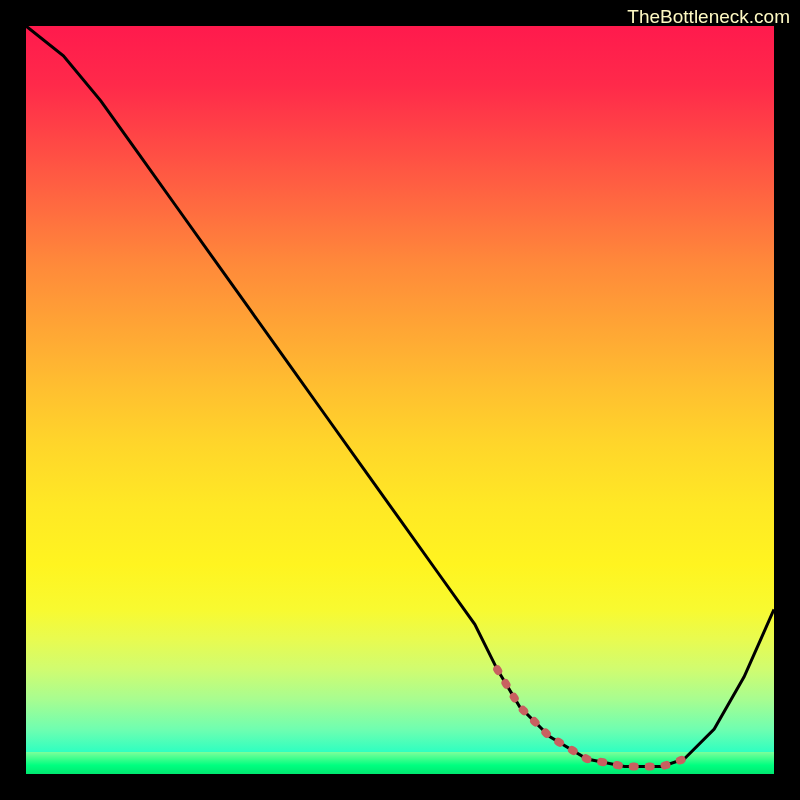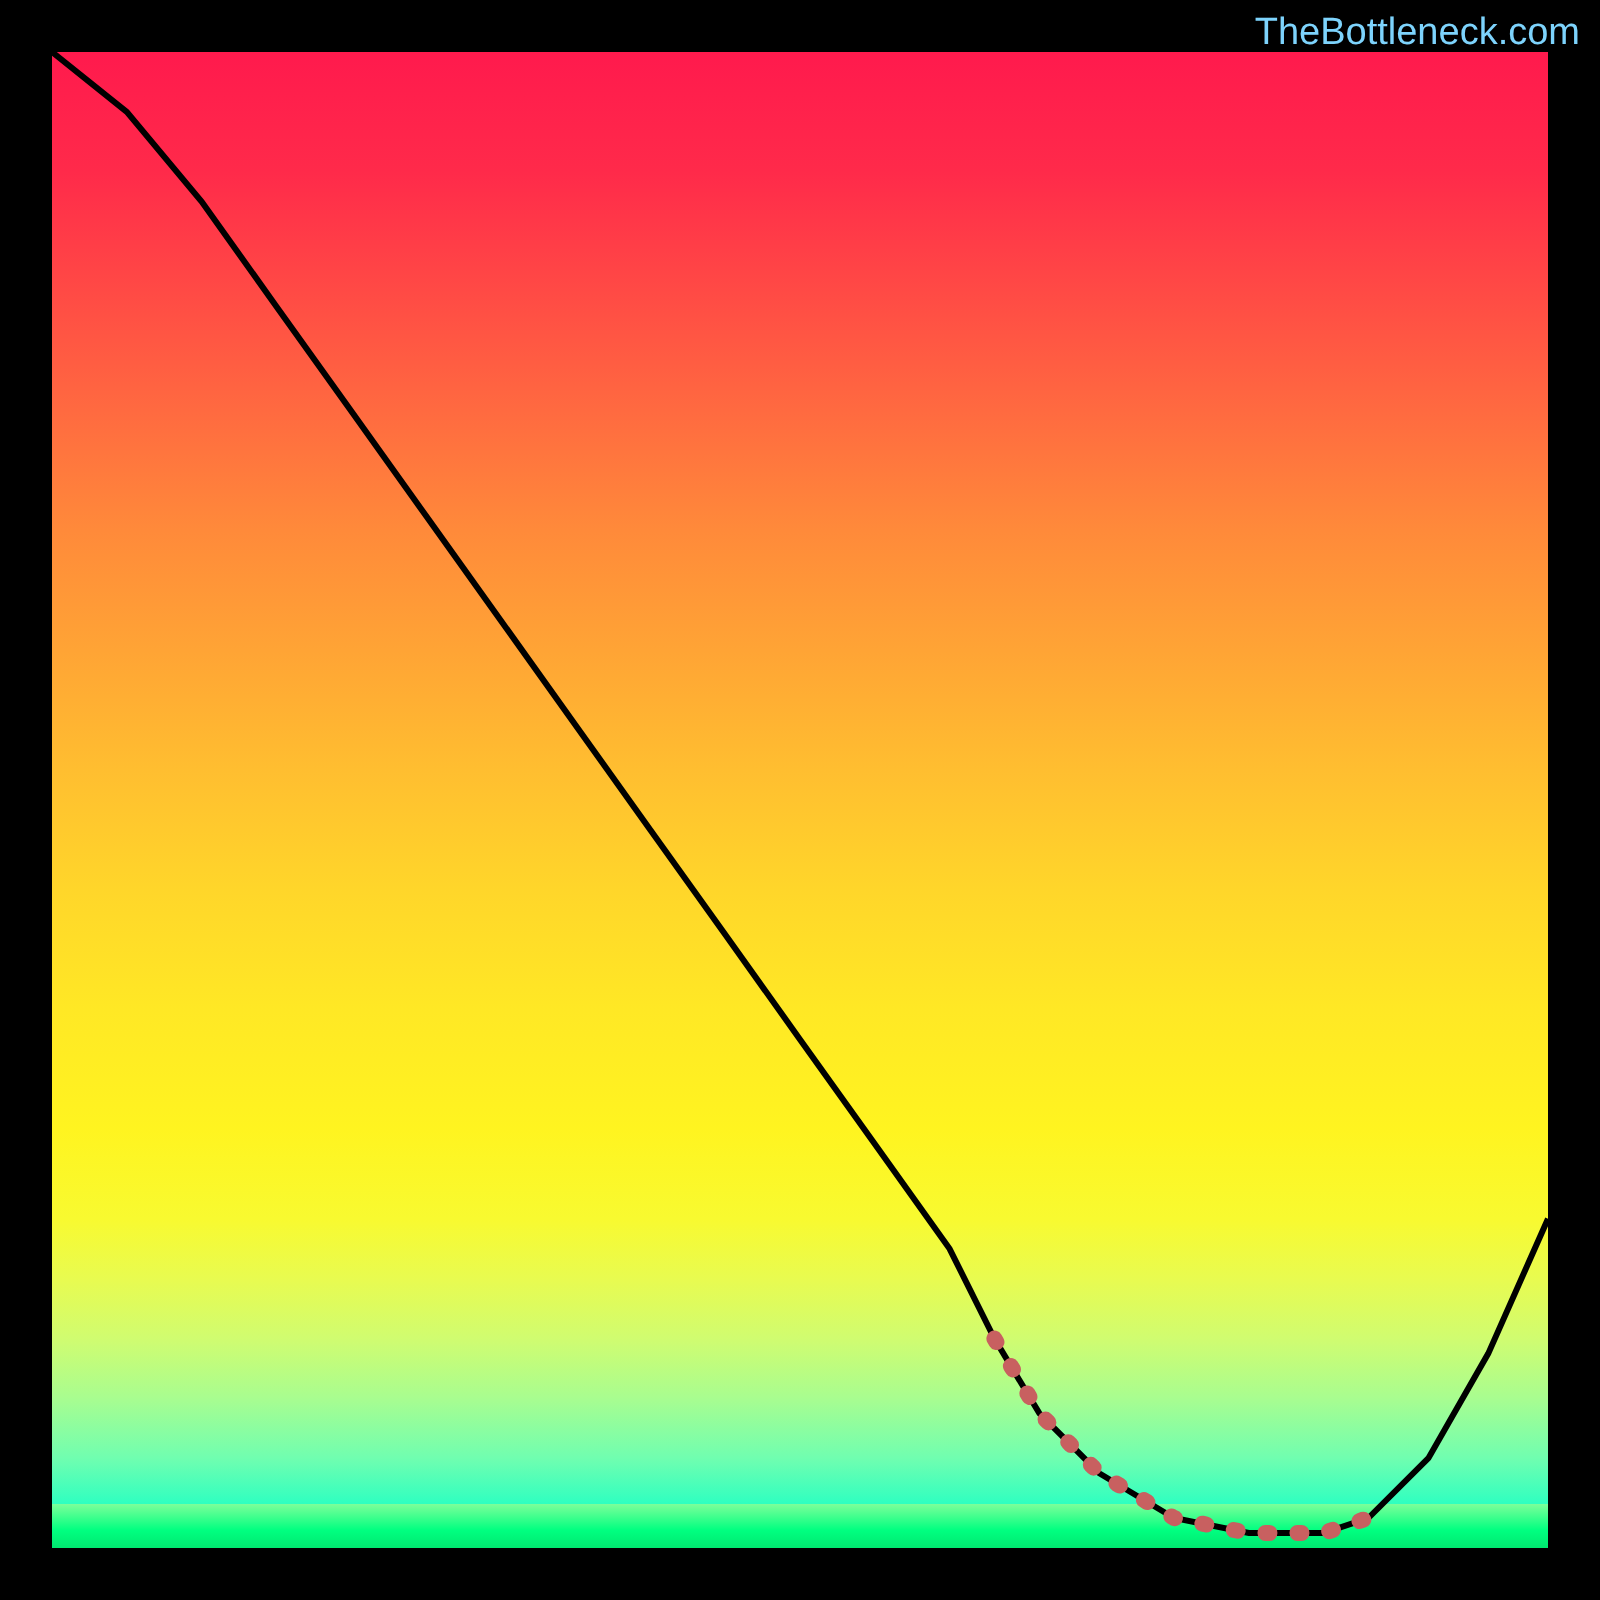--- a/index.html
+++ b/index.html
@@ -1,17 +1,17 @@
 <!DOCTYPE html>
 <html><head>
 <meta charset="utf-8">
 <style>
   * { margin: 0; padding: 0; box-sizing: border-box; }
   body { width: 800px; height: 800px; background: #000; position: relative; font-family: Arial, sans-serif; }
-  .watermark { position: absolute; top: 6px; right: 10px; color: #7dd3fc; font-size: 19px; font-weight: 500; z-index: 10; }
+  .watermark { position: absolute; top: 6px; right: 10px; color: #fef9c3; font-size: 19px; font-weight: 500; z-index: 10; }
   .plot-area { position: absolute; left: 26px; top: 26px; width: 748px; height: 748px; }
   .gradient { position: absolute; inset: 0; background: linear-gradient(to bottom,
       #ff1a4d 0%,
       #ff2a4a 8%,
       #ff4a45 16%,
       #ff6a40 24%,
       #ff8a3a 32%,
       #ffa435 40%,
       #ffbe30 48%,
       #ffd62a 56%,

